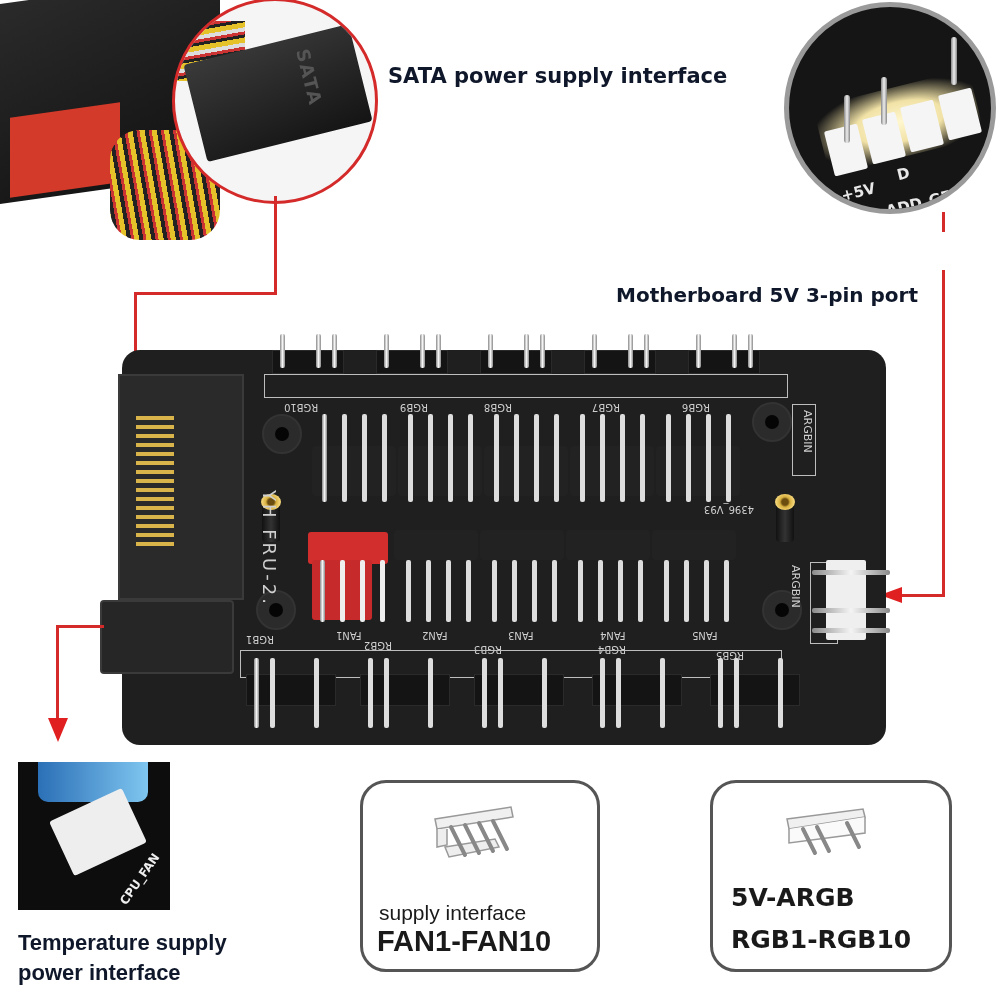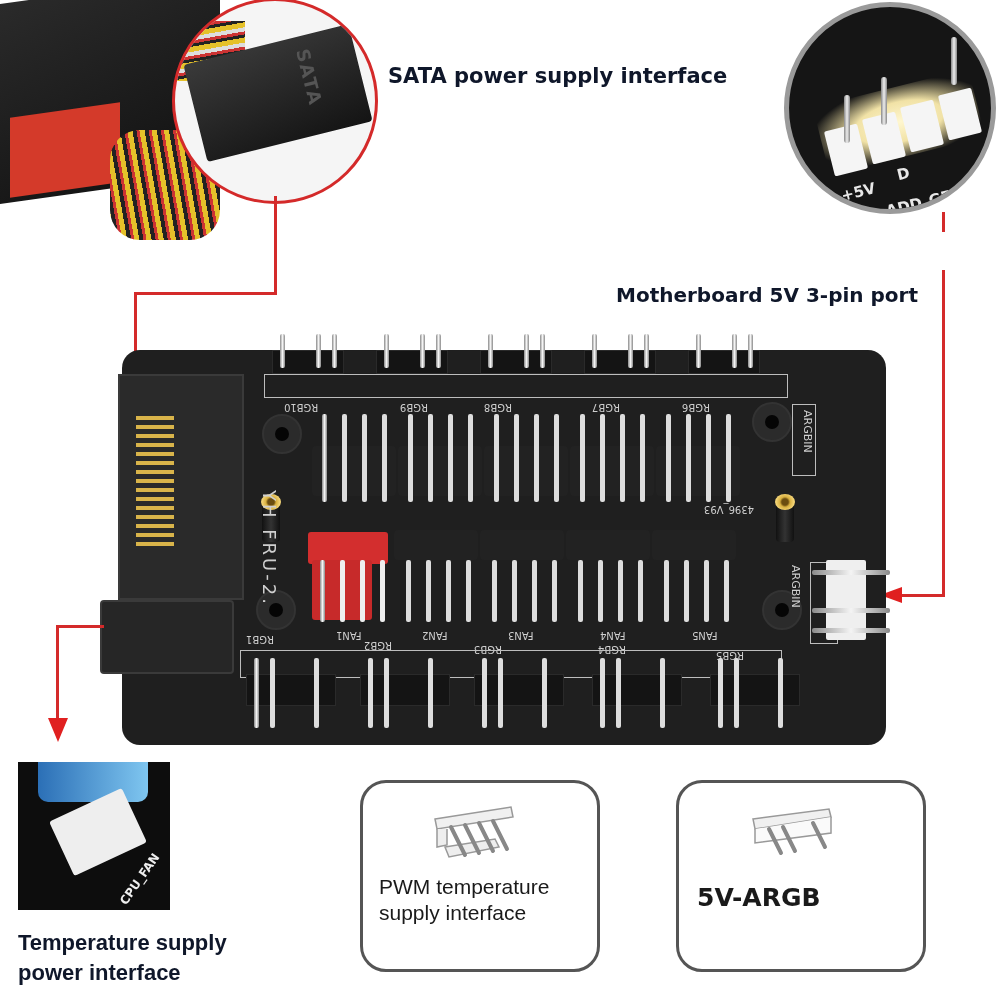--- a/index.html
+++ b/index.html
@@ -207,28 +207,29 @@
     <path d="M2 16 L78 4 L80 14 L4 26 Z" fill="#f0f0f0" stroke="#999" stroke-width="1.5"></path>
     <path d="M4 26 L4 44 L14 42 L14 26" fill="#eee" stroke="#999" stroke-width="1.5"></path>
     <path d="M12 44 L62 36 L66 44 L16 54 Z" fill="#eee" stroke="#999" stroke-width="1.5"></path>
     <g stroke="#888" stroke-width="4" stroke-linecap="round">
       <line x1="18" y1="24" x2="32" y2="52"></line>
       <line x1="32" y1="22" x2="46" y2="50"></line>
       <line x1="46" y1="20" x2="60" y2="48"></line>
       <line x1="60" y1="18" x2="74" y2="46"></line>
     </g>
   </svg>
-  <div class="box-text" style="left:16px;top:92px;font-size:21px;">PWM temperature</div>
   <div class="box-text" style="left:16px;top:118px;font-size:21px;">supply interface</div>
-</div>
-
-<div class="info-box" style="left:676px;top:780px;width:236px;height:186px;padding-left:8px;">
+  <div class="box-text" style="left:14px;top:142px;font-size:29px;font-weight:bold;">FAN1-FAN10</div>
+</div>
+
+<div class="info-box" style="left:710px;top:780px;width:236px;height:186px;">
   <svg class="abs" style="left:72px;top:22px;" width="90" height="60" viewBox="0 0 90 60">
     <path d="M2 14 L78 4 L80 12 L4 24 Z" fill="#f0f0f0" stroke="#999" stroke-width="1.5"></path>
     <path d="M4 24 L4 38 L80 28 L80 12" fill="#fafafa" stroke="#999" stroke-width="1.5"></path>
     <g stroke="#888" stroke-width="4" stroke-linecap="round">
       <line x1="18" y1="24" x2="30" y2="48"></line>
       <line x1="32" y1="22" x2="44" y2="46"></line>
       <line x1="62" y1="18" x2="74" y2="42"></line>
     </g>
   </svg>
   <div class="box-text label-sans" style="left:18px;top:100px;font-size:25px;">5V-ARGB</div>
+  <div class="box-text label-sans" style="left:18px;top:142px;font-size:25px;">RGB1-RGB10</div>
 </div>
 
 </body></html>

